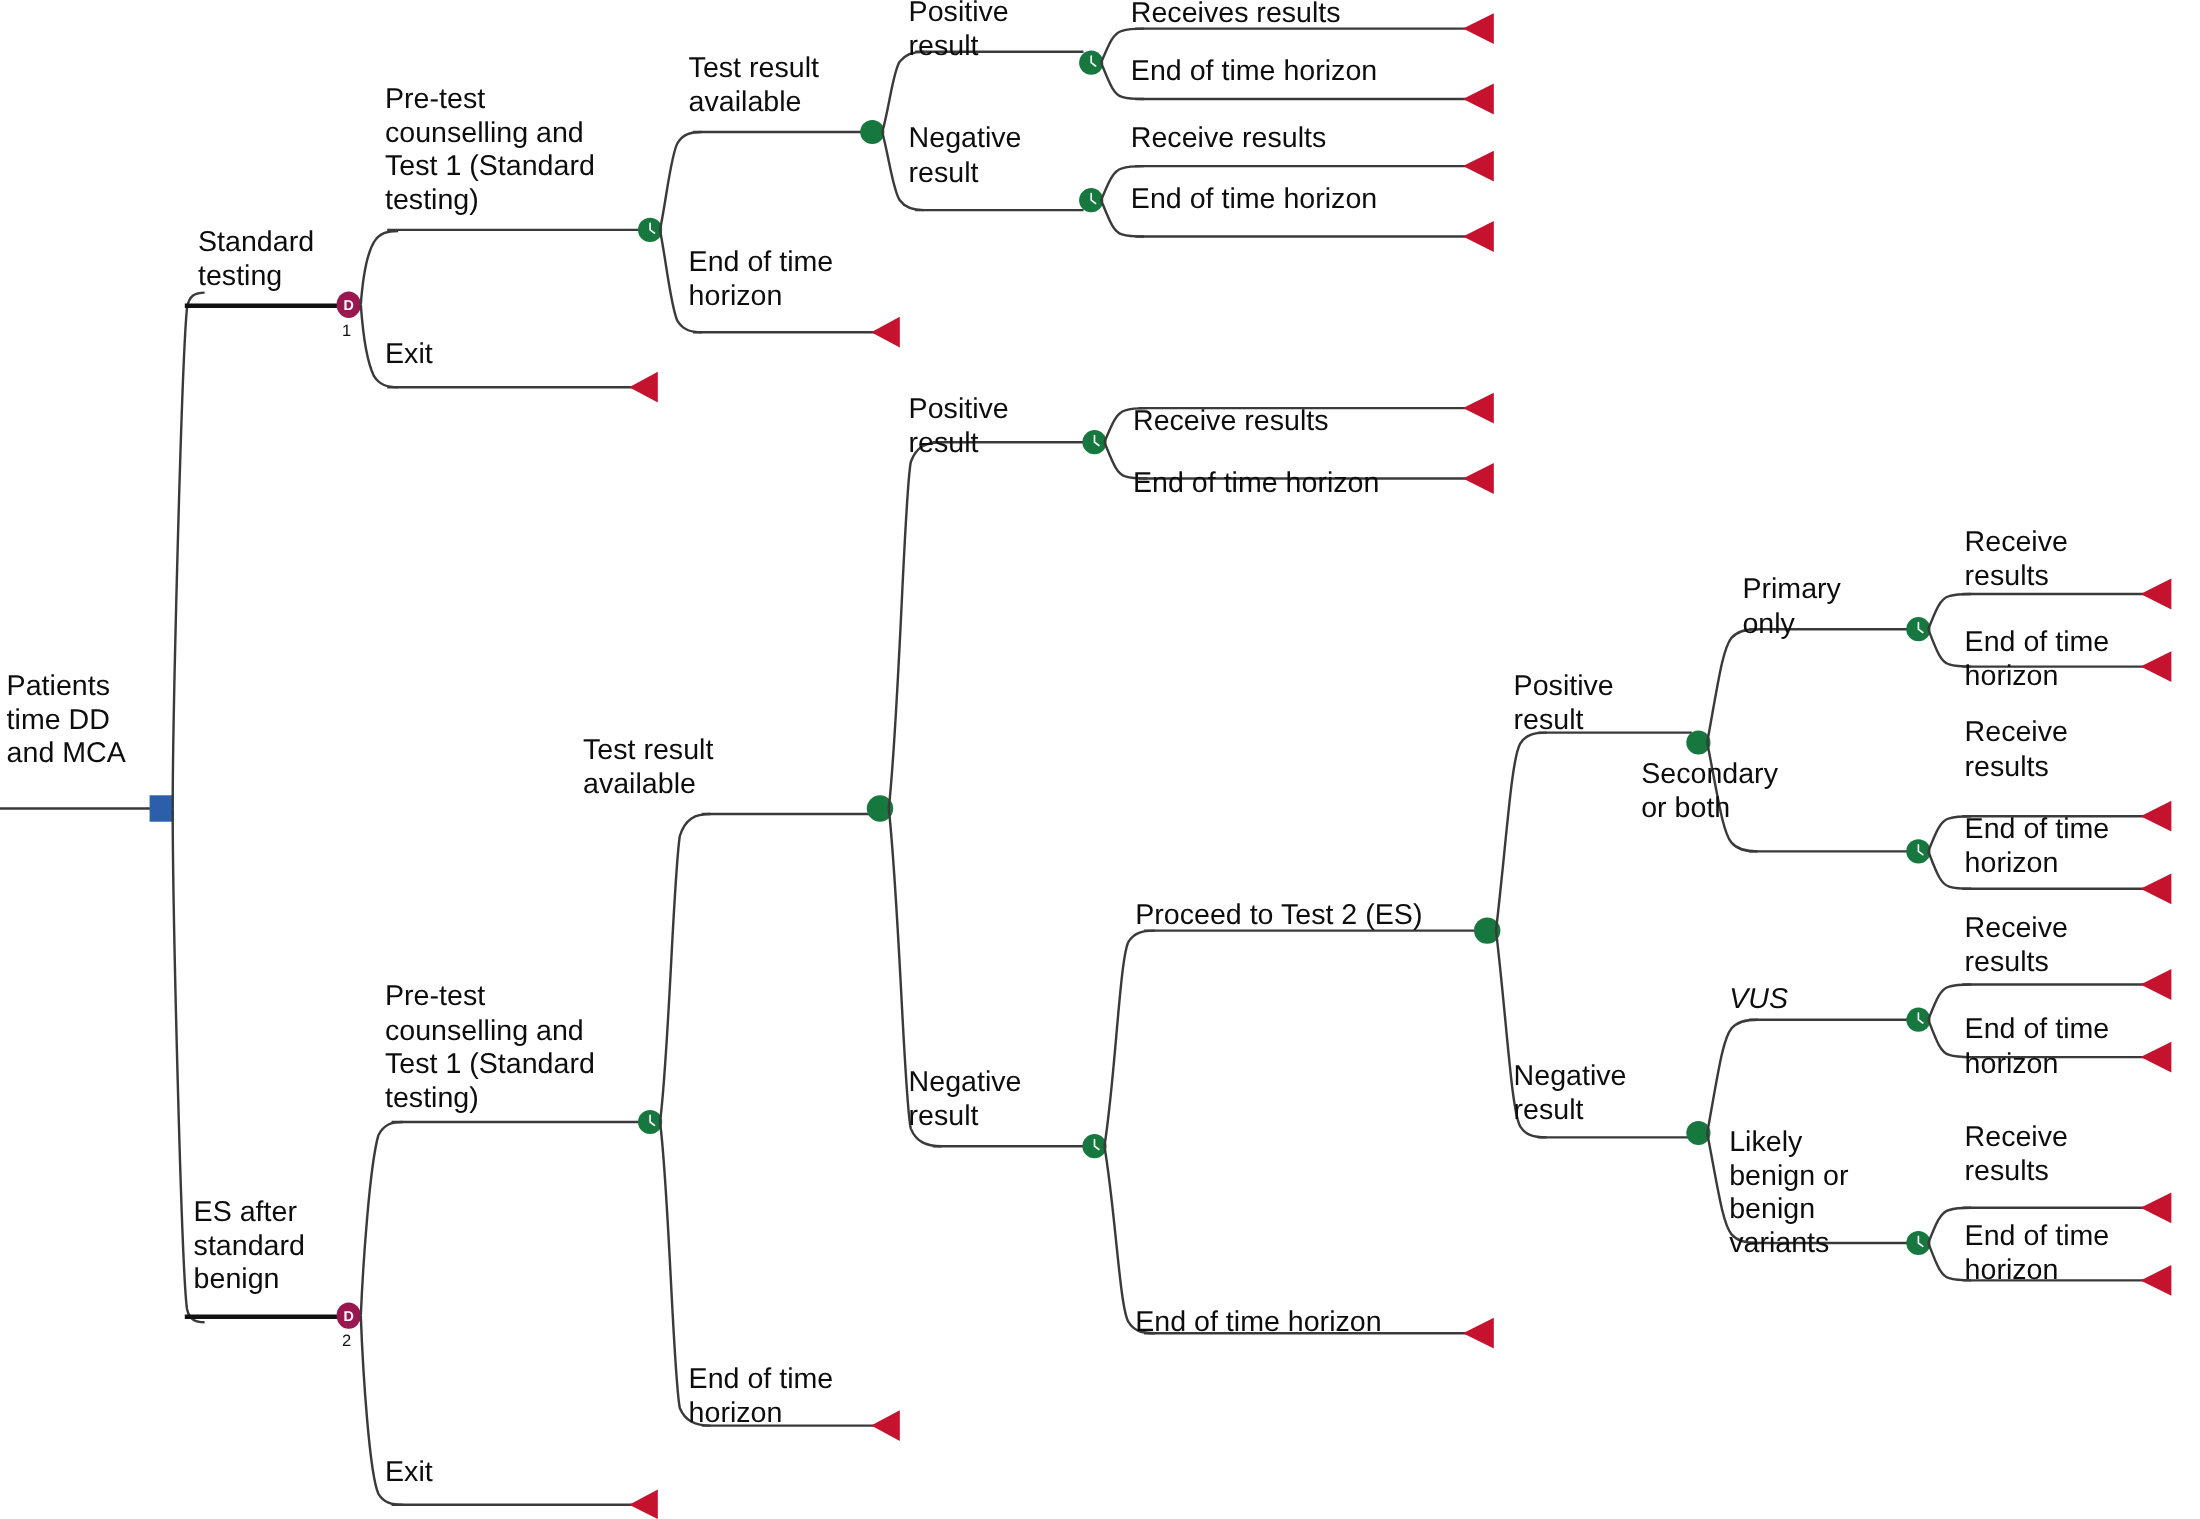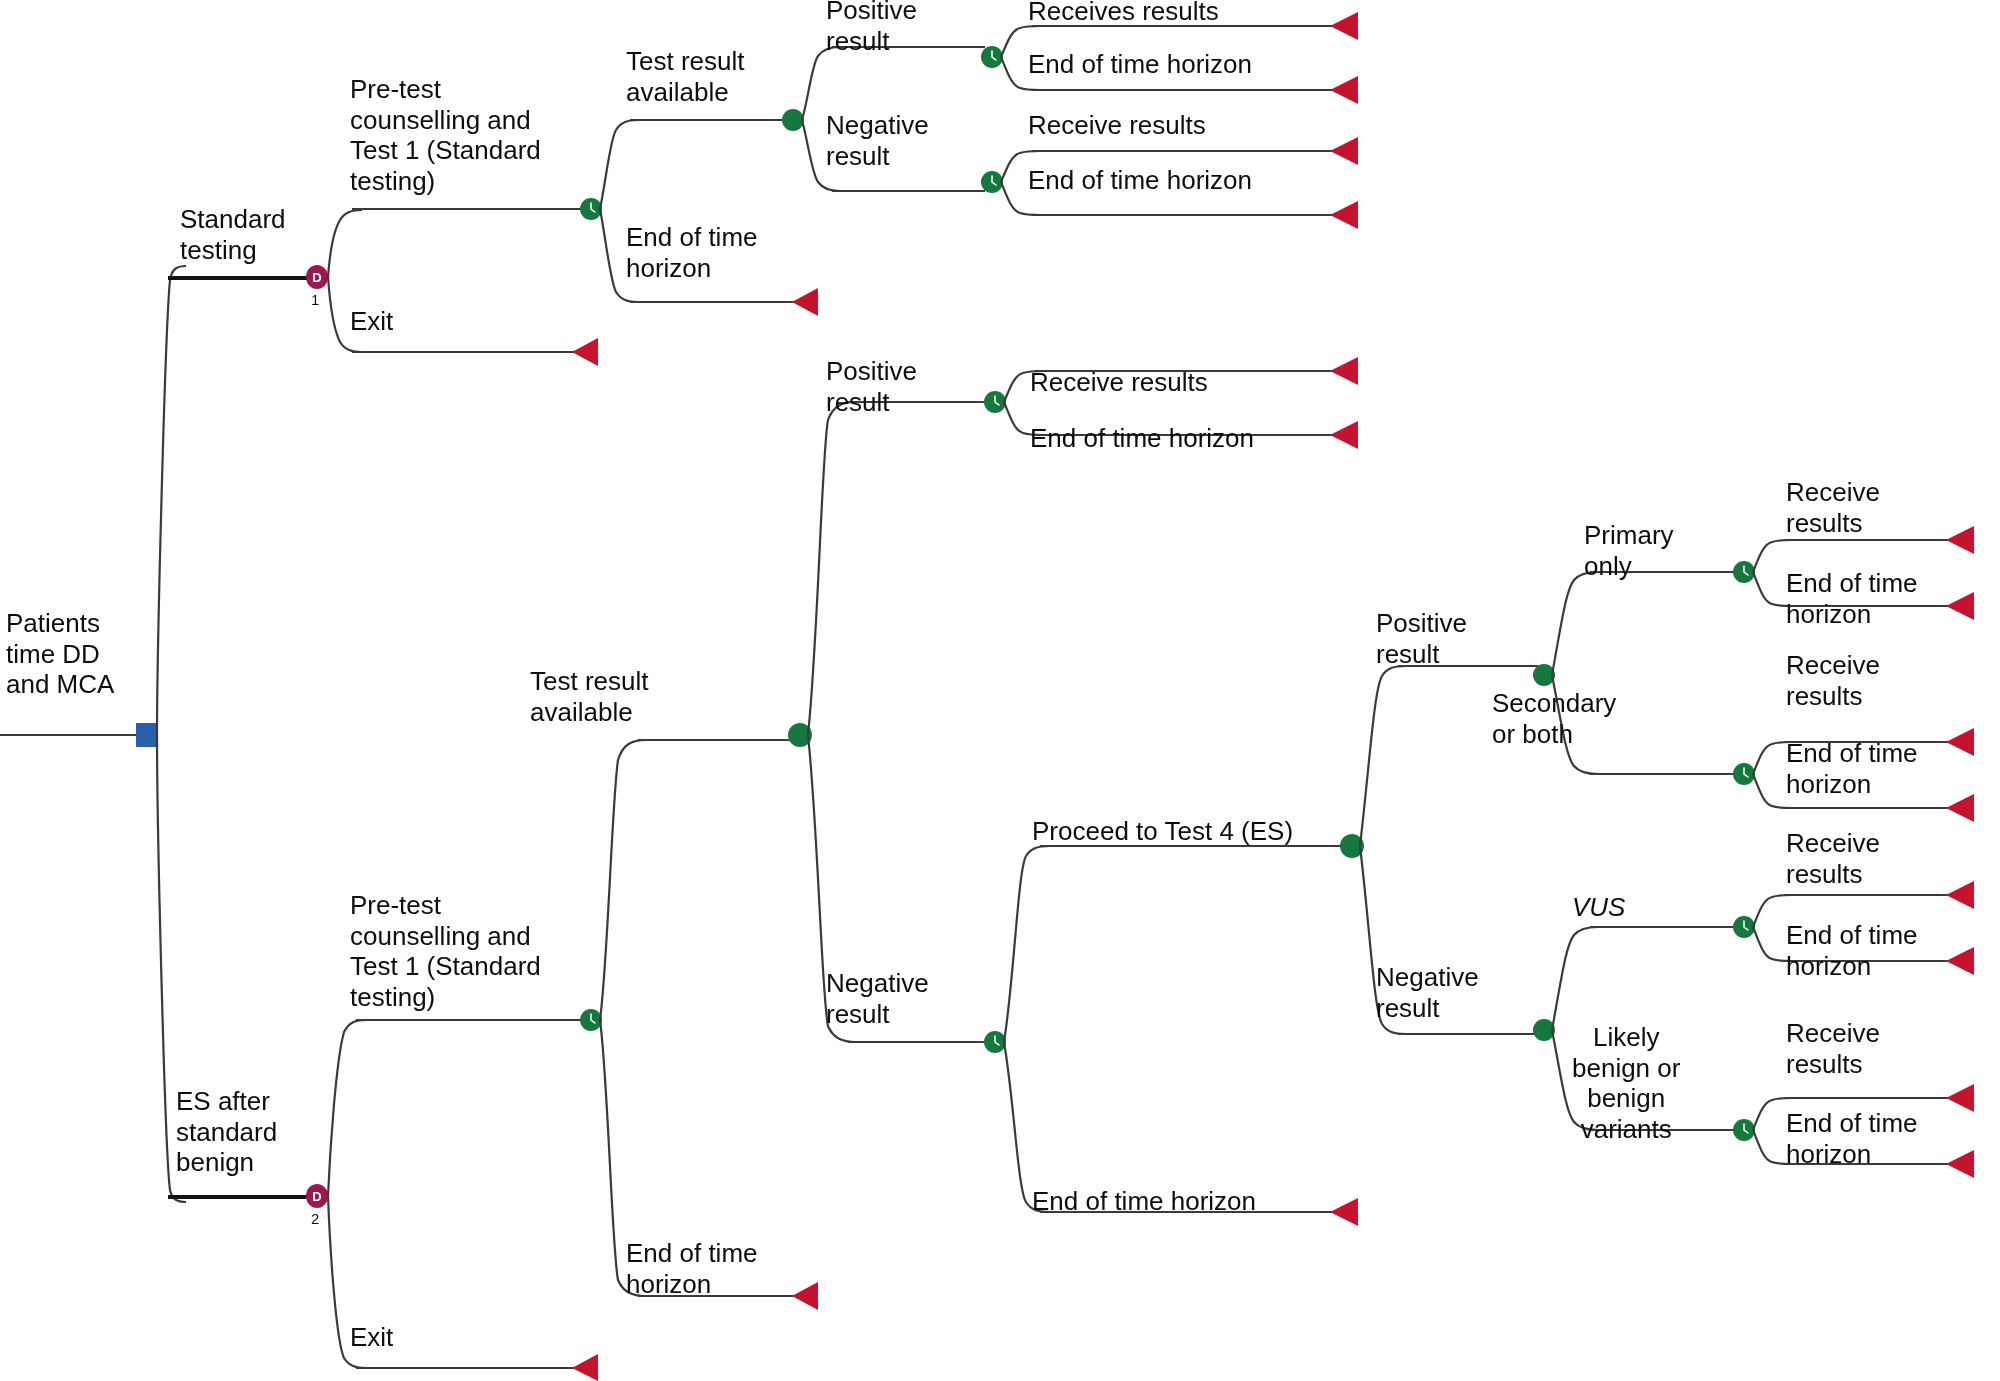--- a/index.html
+++ b/index.html
@@ -240,34 +240,34 @@
 horizon</div>
 
 <div class="lbl" style="left:826px;top:356px;">Positive
 result</div>
 <div class="lbl" style="left:826px;top:968px;">Negative
 result</div>
 
 <div class="lbl" style="left:1030px;top:367px;">Receive results</div>
 <div class="lbl" style="left:1030px;top:423px;">End of time horizon</div>
 
-<div class="lbl" style="left:1032px;top:816px;">Proceed to Test 4 (ES)</div>
+<div class="lbl" style="left:1032px;top:816px;">Proceed to Test 2 (ES)</div>
 <div class="lbl" style="left:1032px;top:1186px;">End of time horizon</div>
 
 <div class="lbl" style="left:1376px;top:608px;">Positive
 result</div>
 <div class="lbl" style="left:1376px;top:962px;">Negative
 result</div>
 
 <div class="lbl" style="left:1584px;top:520px;">Primary
 only</div>
 <div class="lbl" style="left:1480px;top:688px;margin-left:12px;">Secondary
 or both</div>
 <div class="lbl" style="left:1572px;top:892px;font-style:italic;">VUS</div>
-<div class="lbl" style="left:1572px;top:1022px;text-align:center;">Likely
+<div class="lbl" style="left:1572px;top:1022px;">Likely
 benign or
 benign
 variants</div>
 
 <div class="lbl" style="left:1786px;top:477px;">Receive
 results</div>
 <div class="lbl" style="left:1786px;top:568px;">End of time
 horizon</div>
 <div class="lbl" style="left:1786px;top:650px;">Receive
 results</div>

